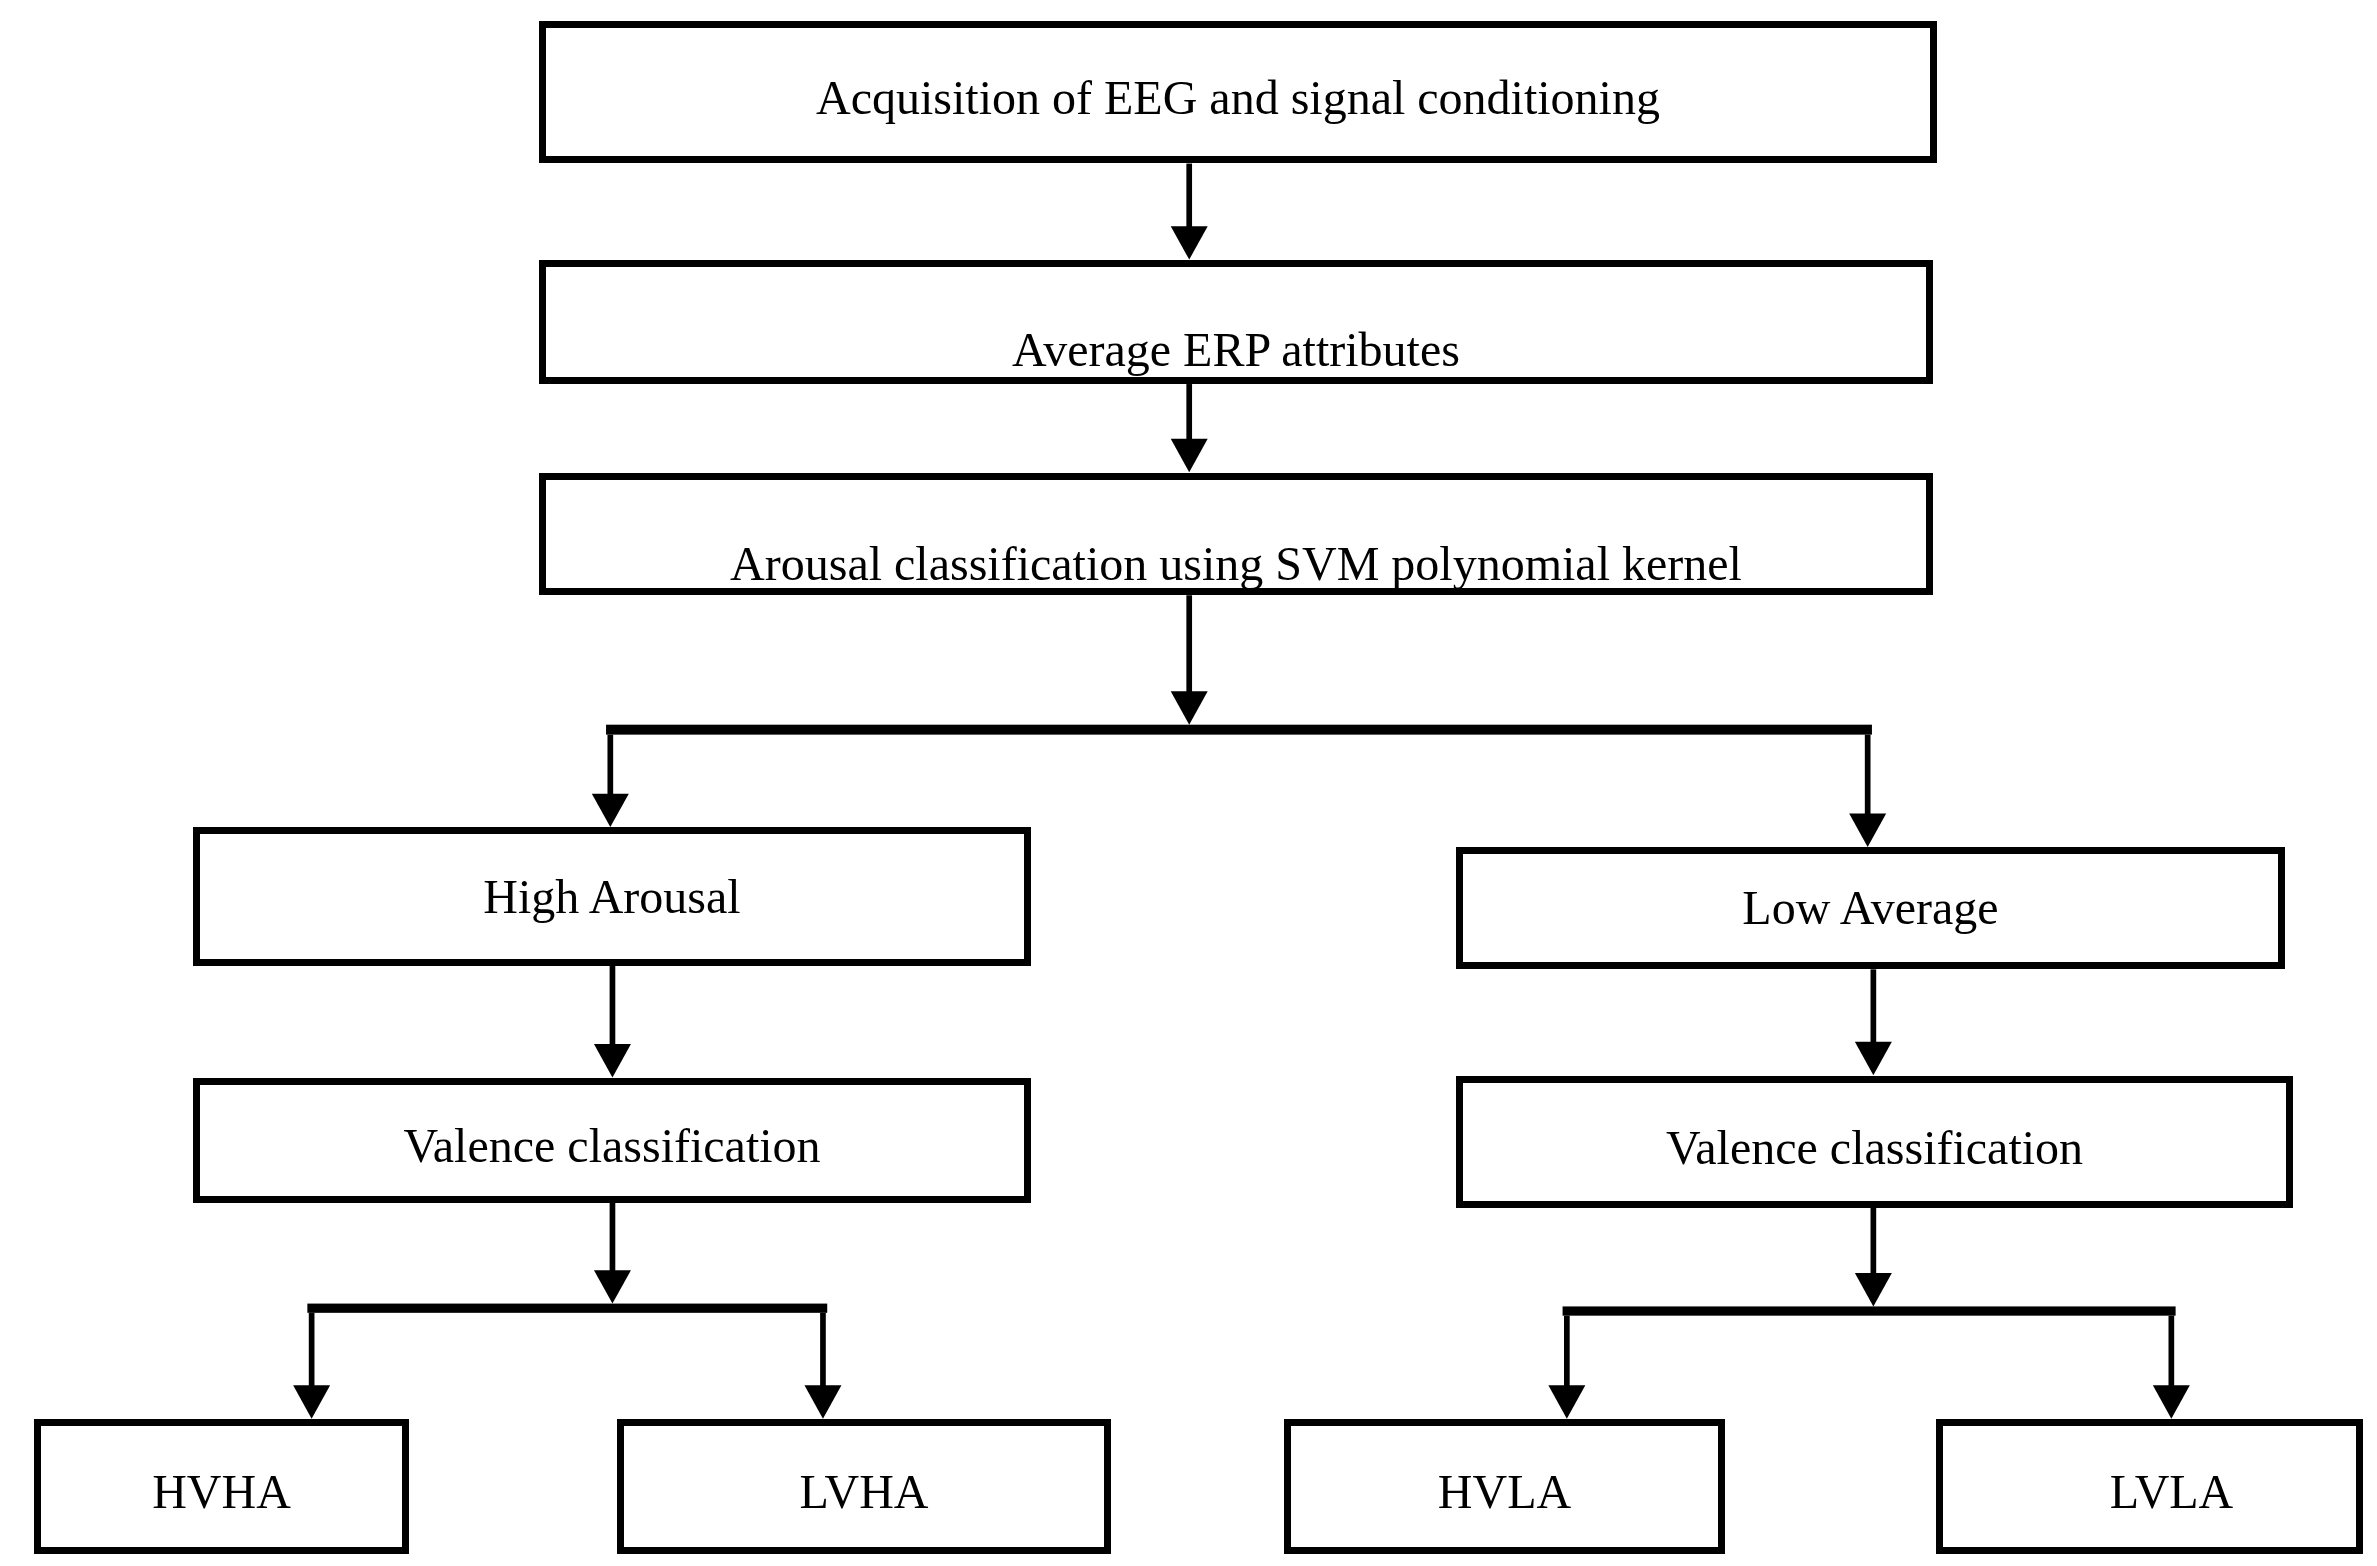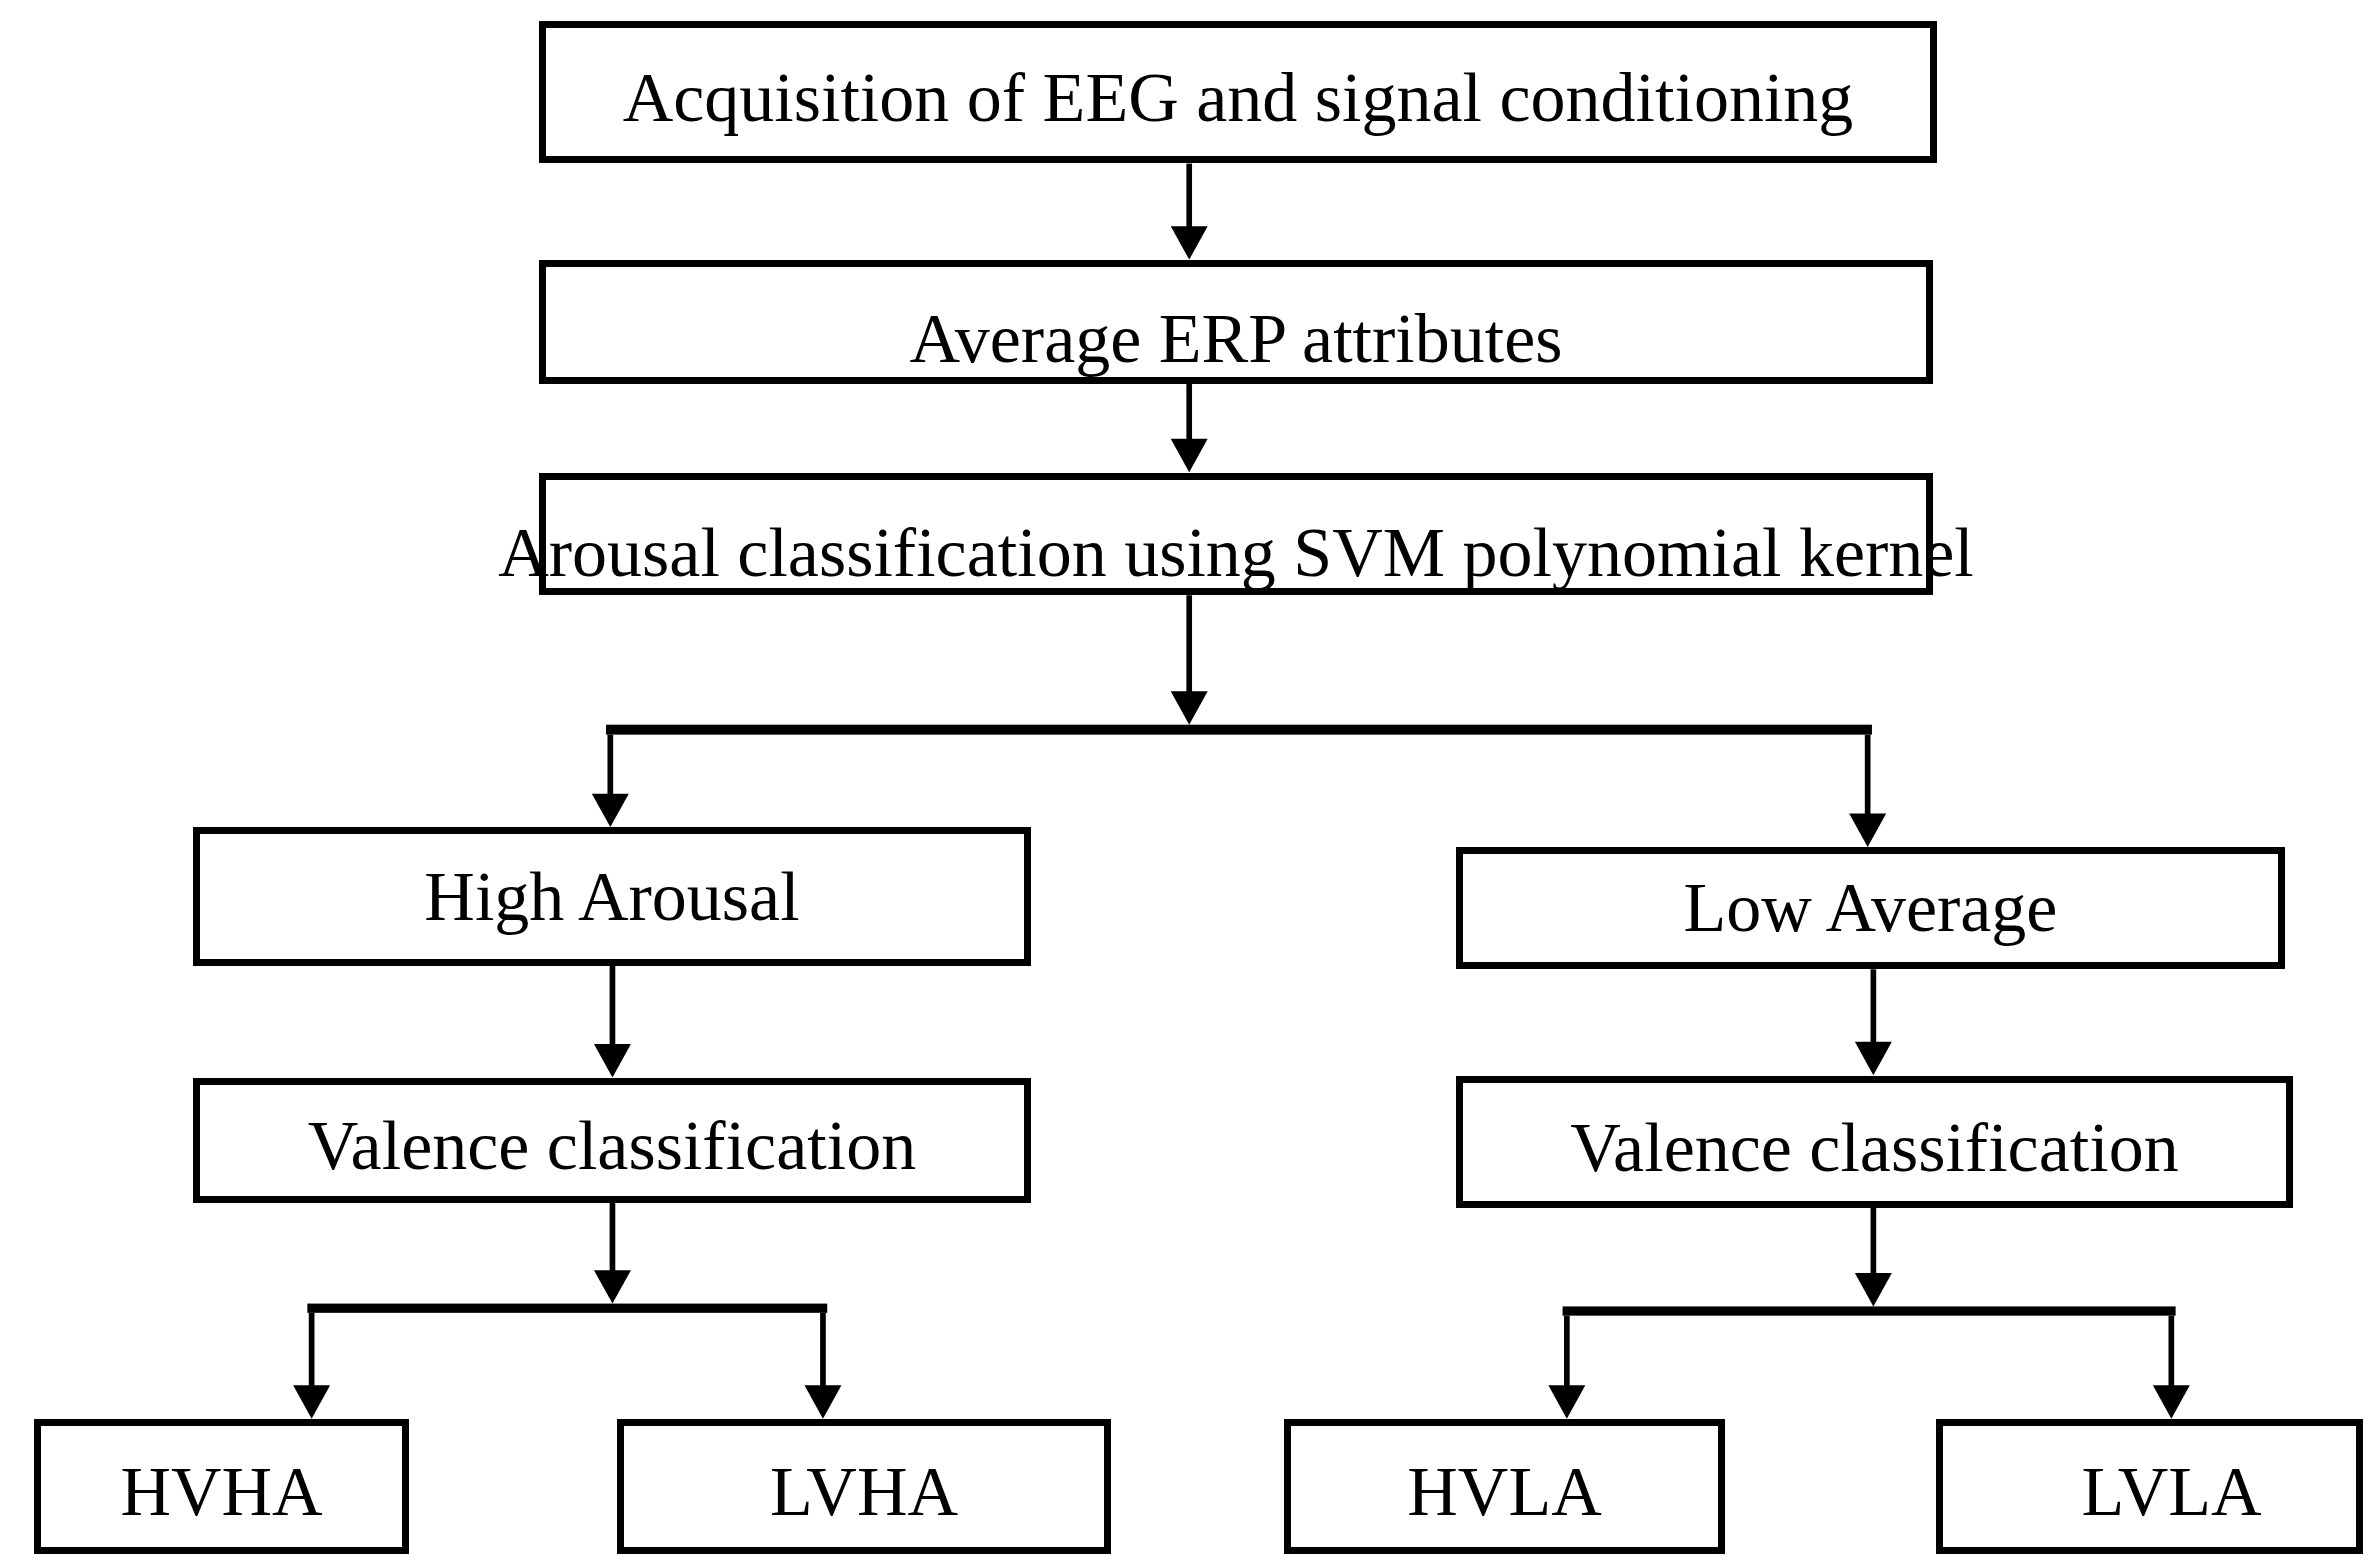--- a/index.html
+++ b/index.html
@@ -20,21 +20,21 @@
   .connectors rect, .connectors polygon { fill: #000000; stroke: none; }
   .box {
     position: absolute;
     box-sizing: border-box;
     border: 7.1px solid #000000;
     background: #ffffff;
     display: flex;
     align-items: center;
     justify-content: center;
     text-align: center;
-    font-size: 70px;
+    font-size: 48px;
     line-height: 1.0;
     white-space: nowrap;
     overflow: visible;
   }
   .t-nudge   { padding-top: 11.4px; }          
   .t-low     { align-items: flex-end; padding-bottom: 2.8px; } 
   .t-low2    { align-items: flex-end; padding-bottom: 0px; } 
 
   
   #box-acquisition   { left: 539px;  top: 21.3px;   width: 1398px; height: 142px; }

